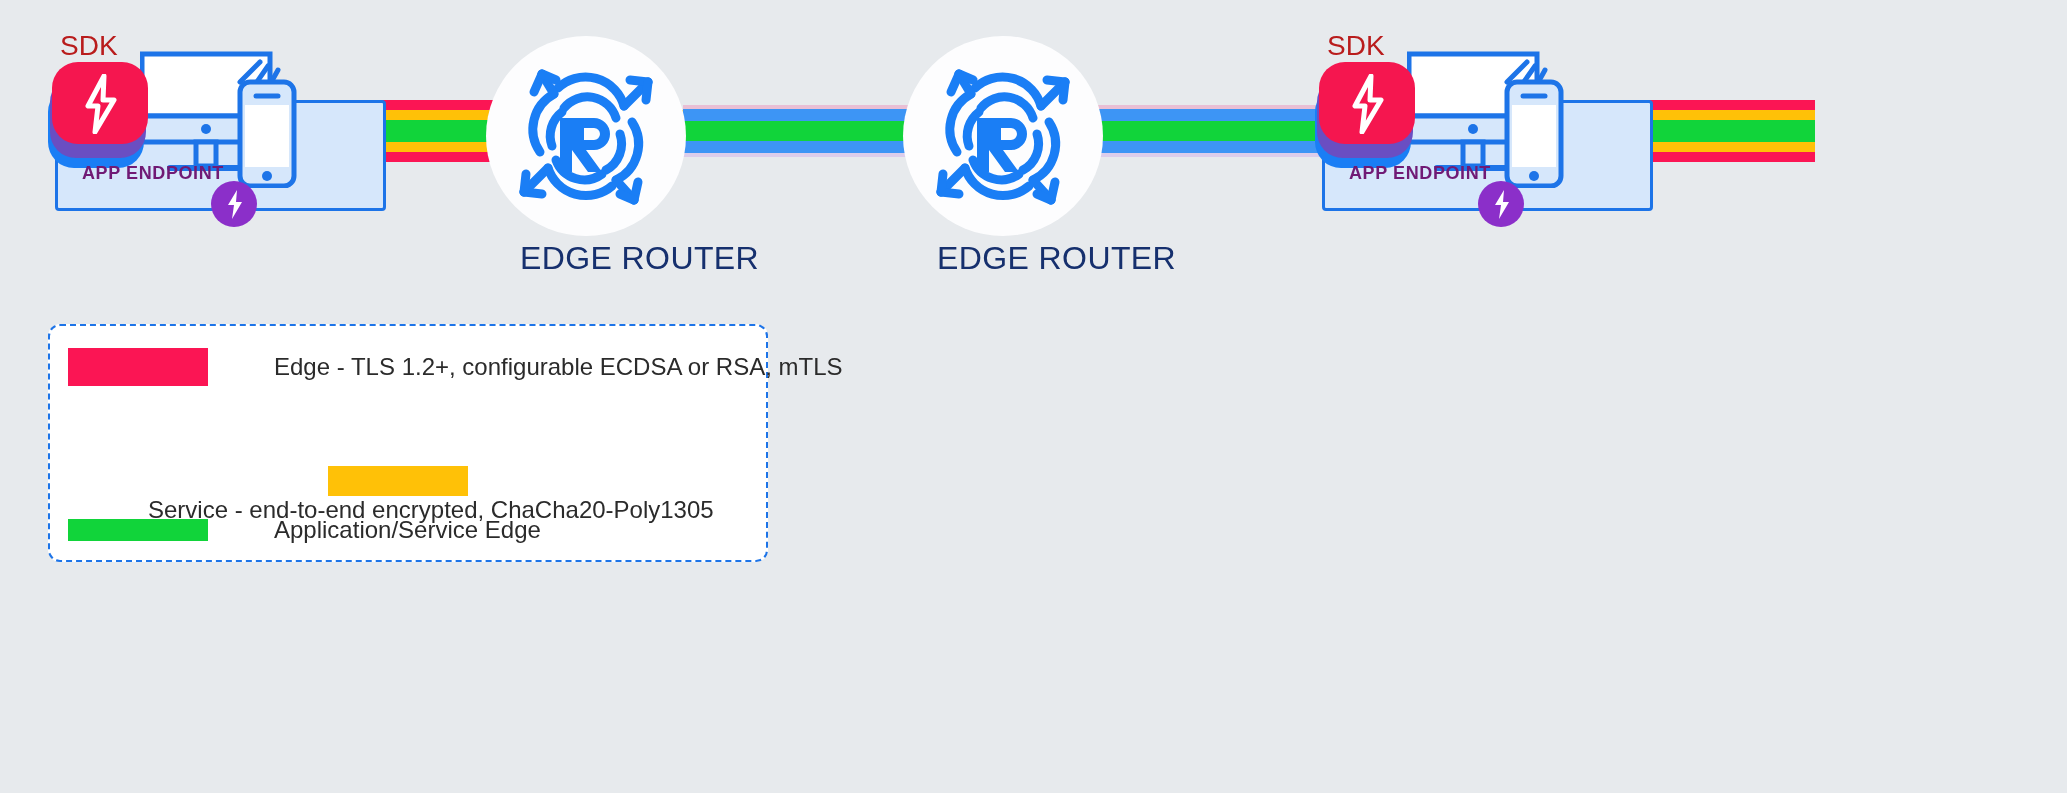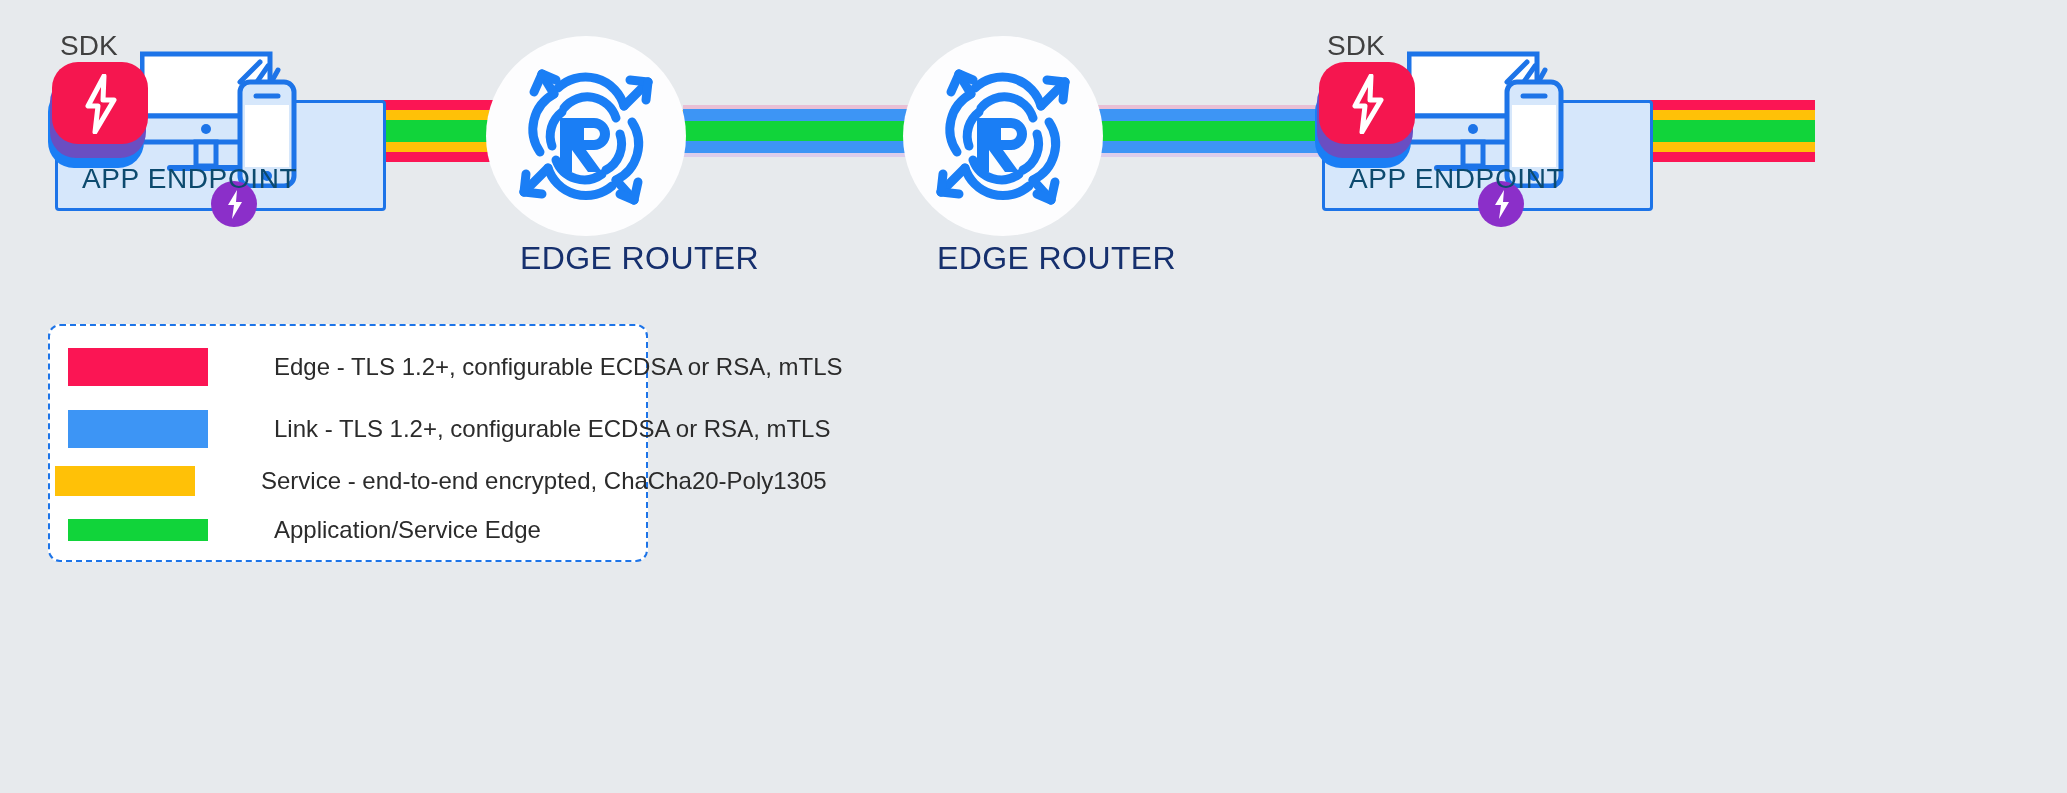--- a/index.html
+++ b/index.html
@@ -16,29 +16,29 @@
 
   
   .endpoint-box{
     position:absolute;
     background:#d6e7fb;
     border:3px solid #1d74e8;
     border-radius:4px;
   }
   .ep-label{
     position:absolute;
-    color:#0c4a6e;
-    font-size:28px;
+    color:#701a75;
+    font-size:18px;
     letter-spacing:.6px;
     white-space:nowrap;
-    font-weight:400;
+    font-weight:700;
   }
   .sdk-label{
     position:absolute;
-    color:#404040;
+    color:#b91c1c;
     font-size:28px;
     white-space:nowrap;
   }
 
   
   .device{position:absolute;}
 
   
   .sdk-badge{position:absolute;width:120px;height:110px;}
   .sdk-layer{
@@ -236,33 +236,29 @@
   <div class="sdk-label" style="left:1327px;top:30px;">SDK</div>
 
   <div class="purple-badge" style="left:1478px;top:181px;">
     <svg style="position:absolute;left:14px;top:8px;" width="20" height="31" viewBox="0 0 20 31">
       <path d="M12 1 L3 16 L9 16 L7 30 L17 13 L11 13 Z" fill="#ffffff"></path>
     </svg>
   </div>
 
   <div class="ep-label" style="left:1349px;top:163px;">APP ENDPOINT</div>
 
-  <div class="legend" style="left:48px;top:324px;width:600px;height:238px;">
+  <div class="legend" style="left:48px;top:324px;width:720px;height:238px;">
 
     <div class="legend-row" style="left:18px;top:22px;">
       <span class="swatch" style="background:#fb1554;"></span>
       <span class="legend-text">Edge - TLS 1.2+, configurable ECDSA or RSA, mTLS</span>
     </div>
 
-    <div class="legend-row" style="left:18px;top:84px;">
-      <span class="swatch" style="background:#3d95f5;"></span>
-      <span class="legend-text">Link - TLS 1.2+, configurable ECDSA or RSA, mTLS</span>
-    </div>
-
-    <div class="legend-row" style="left:5px;top:140px;">
+
+    <div class="legend-row" style="left:32px;top:140px;flex-direction:column;">
       <span class="swatch" style="background:#ffc107;height:30px;"></span>
       <span class="legend-text">Service - end-to-end encrypted, ChaCha20-Poly1305</span>
     </div>
 
     <div class="legend-row" style="left:18px;top:190px;">
       <span class="swatch" style="background:#11d43a;height:22px;"></span>
       <span class="legend-text">Application/Service Edge</span>
     </div>
   </div>
 

